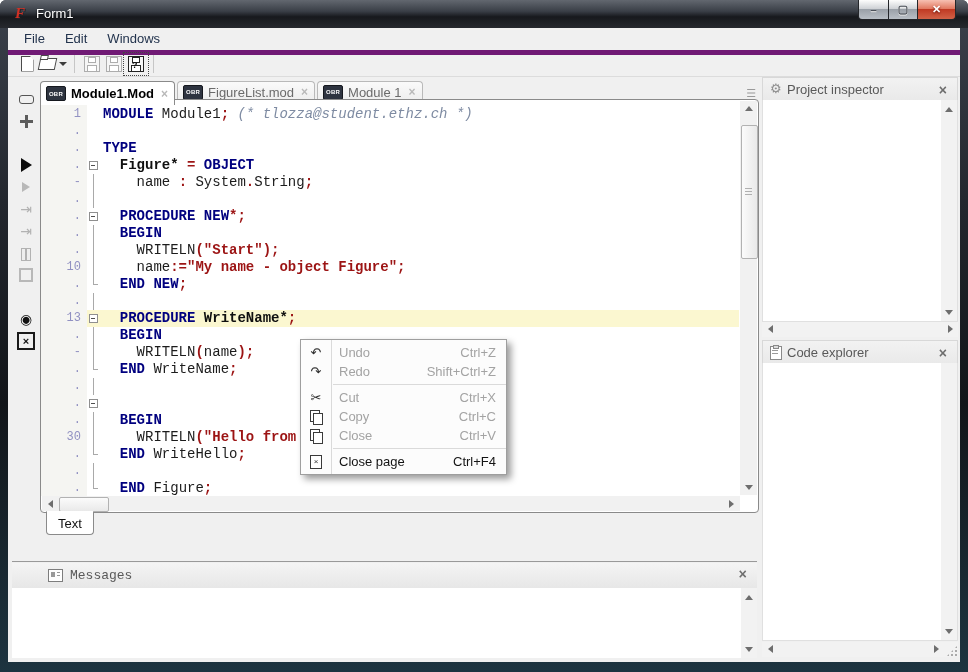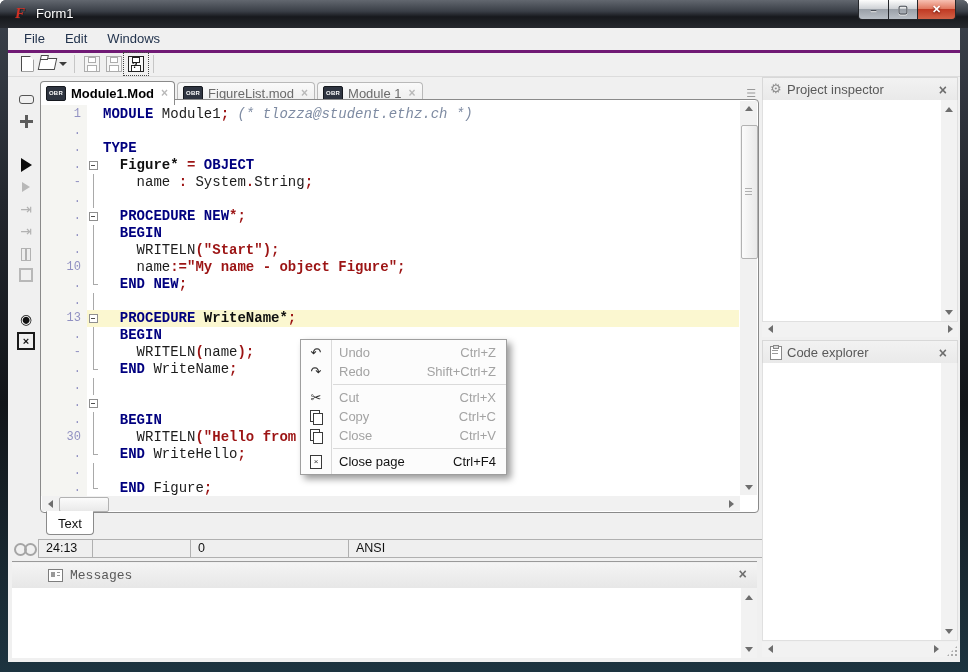--- a/index.html
+++ b/index.html
@@ -23,21 +23,21 @@
     background:linear-gradient(#fdfdfd,#cfd2d6 45%,#9aa0a8 50%,#b9bfc6);}
   .winbtn span{color:#4a4f57;text-shadow:0 1px 0 #eee;}
   #btn-min{width:29px;border-radius:0 0 0 4px;}
   #btn-max{width:28px;border-left:none;border-right:none;}
   #btn-close{width:37px;border-radius:0 0 4px 0;
     background:linear-gradient(#f7c0b2,#e17a62 45%,#c03a24 50%,#d26247);}
   #btn-close span{color:#fff;text-shadow:0 1px 2px #6b1005;}
   
   #client{position:absolute;left:8px;right:8px;top:28px;bottom:10px;background:#f0f0f0;}
   #menubar{position:absolute;left:0;top:0;right:0;height:22px;display:flex;
-    padding-left:6px;border-bottom:3px solid #701a75;}
+    padding-left:6px;border-bottom:5px solid #701a75;}
   .menu-item{padding:3px 10px;font-size:13px;color:#22334d;cursor:default;}
   
   #toolbar{position:absolute;left:0;top:23px;right:0;height:25px;display:flex;
     align-items:center;padding-left:8px;border-bottom:1px solid #dcdcdc;}
   .tb-sep{width:1px;height:18px;background:#c6c6c6;margin:0 6px;}
   .tbtn{width:22px;height:20px;display:flex;align-items:center;justify-content:center;position:relative;}
   .i-page{width:11px;height:14px;border:1px solid #4a4a4a;background:#fff;
     clip-path:polygon(0 0,70% 0,100% 28%,100% 100%,0 100%);}
   .i-folder{width:15px;height:10px;border:1px solid #4a4a4a;background:#fff;transform:skewX(-12deg);position:relative;}
   .i-folder::before{content:"";position:absolute;left:-1px;top:-4px;width:6px;height:3px;border:1px solid #4a4a4a;background:#fff;}
@@ -62,21 +62,21 @@
   .lt-play-sm{width:0;height:0;border-left:8px solid #b8b8b8;border-top:5px solid transparent;border-bottom:5px solid transparent;}
   .lt-step{color:#b2b2b2;font-size:14px;line-height:14px;}
   .lt-pause{width:12px;height:11px;position:relative;}
   .lt-pause::before,.lt-pause::after{content:"";position:absolute;top:0;width:3px;height:11px;border:1px solid #b2b2b2;background:#eee;}
   .lt-pause::before{left:1px;} .lt-pause::after{right:1px;}
   .lt-stop{width:10px;height:10px;border:2px solid #b8b8b8;}
   .lt-record{color:#111;font-size:14px;line-height:14px;}
   .lt-closebox{width:14px;height:14px;border:2px solid #1a1a1a;display:flex;align-items:center;justify-content:center;
     font:bold 11px "Liberation Sans",sans-serif;color:#111;line-height:11px;}
   
-  #tabstrip{position:absolute;left:32px;top:53px;right:222px;height:23px;display:flex;align-items:center;}
+  #tabstrip{position:absolute;left:32px;top:53px;right:222px;height:23px;display:flex;align-items:flex-start;}
   .tab{display:flex;align-items:center;height:20px;padding:0 6px 0 5px;margin-right:2px;
     border:1px solid #b9b9b9;border-bottom:none;border-radius:4px 4px 0 0;
     background:linear-gradient(#fafafa,#ededed);color:#6b6b6b;font-size:13px;}
   .tab.active{height:23px;background:#fff;color:#000;font-weight:bold;z-index:3;
     border-color:#8a8a8a;}
   .obr-icon{width:18px;height:13px;background:#2e3440;border:1px solid #15181e;border-radius:2px;
     color:#fff;font:bold 6px "Liberation Sans",sans-serif;display:flex;align-items:center;
     justify-content:center;margin-right:5px;letter-spacing:.3px;}
   .tab-close{margin-left:7px;color:#b9b9b9;font-size:12px;font-weight:bold;line-height:10px;}
   #tab-list-icon{position:absolute;right:-18px;bottom:4px;color:#9a9a9a;font-size:11px;}
@@ -406,32 +406,20 @@
         <div class="sb-btn" style="right:0;top:0;height:15px">
             <span class="arr-rt"></span>
           </div>
       </div>
     </div>
 
     <div id="bottom-tab">
       <span>Text</span>
     </div>
 
-    <div id="statusbar">
-      <div id="find-icon">
-          <i></i>
-          <i></i>
-        </div>
-      <div id="status-fields">
-          <div class="st-box" style="left: 26px; width: 52px;">24:13</div>
-          <div class="st-box" style="left: 80px; width: 96px;"></div>
-          <div class="st-box" style="left: 178px; width: 156px;">0</div>
-          <div class="st-box" style="left: 336px; width: 409px;">ANSI</div>
-        </div>
-    </div>
 
     <div id="messages">
       <div id="msg-header">
         <span class="msg-icon"></span>
         <span class="panel-title">Messages</span>
         <span class="panel-close">×</span>
       </div>
       <div id="msg-content">
         <div class="rp-vsb">
           <div class="rp-btn" style="top:2px">

